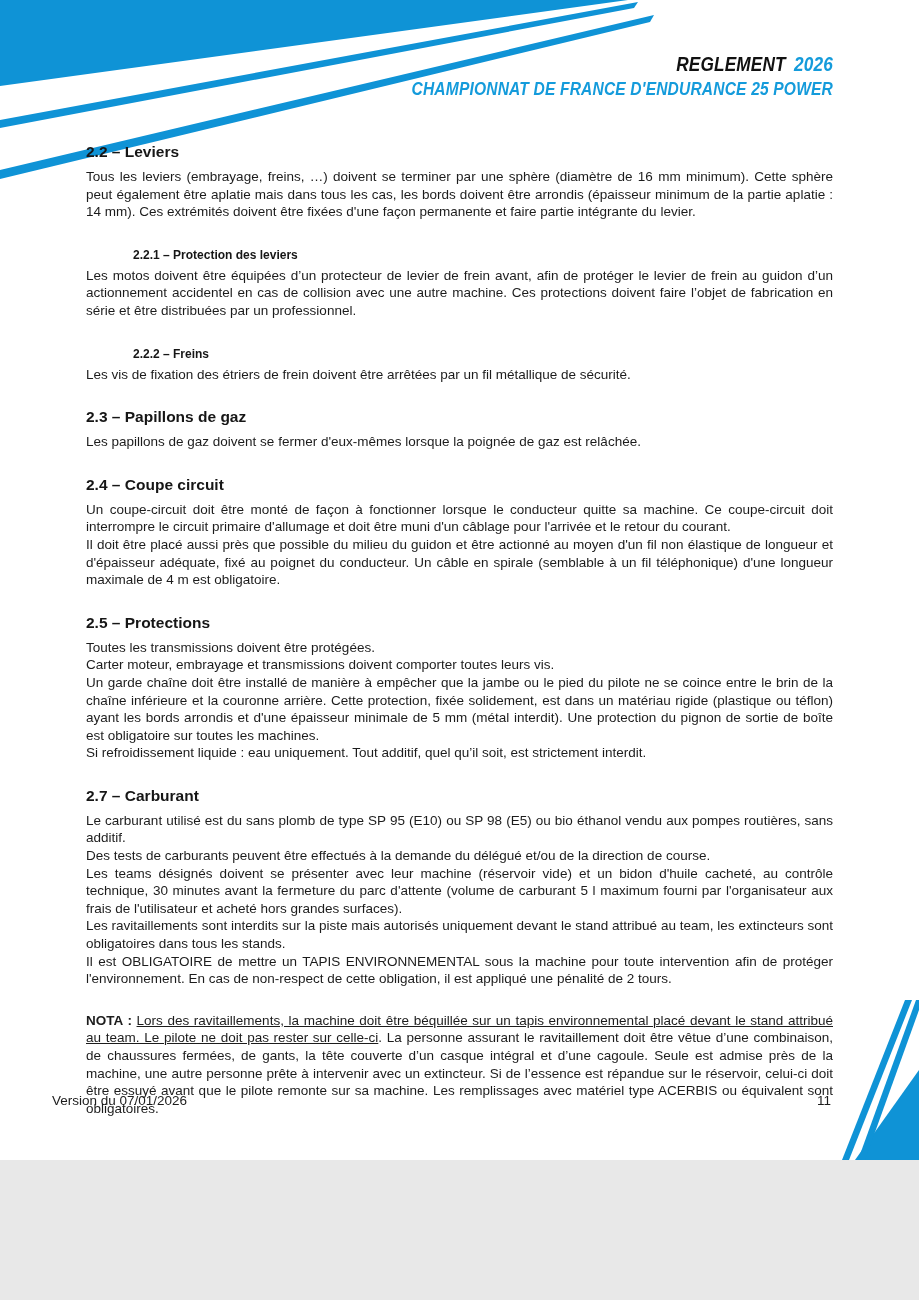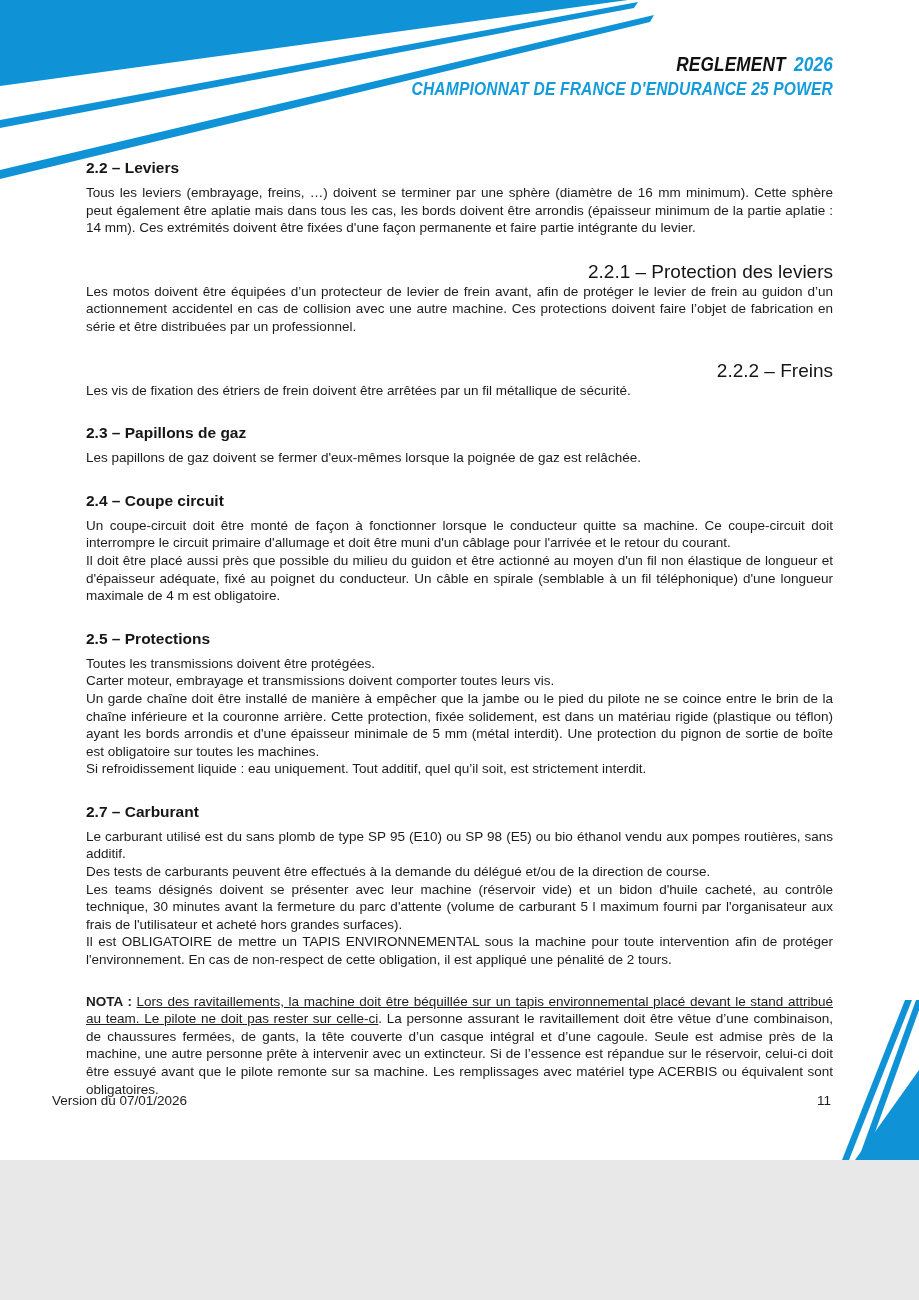--- a/index.html
+++ b/index.html
@@ -19,30 +19,30 @@
     position:absolute;top:52px;right:86px;
     text-align:right;font-style:italic;font-weight:bold;
     transform:scaleX(0.82);transform-origin:100% 0;
     letter-spacing:.2px;line-height:1.15;white-space:nowrap;
   }
   .hline1{font-size:21px;color:#111111;}
   .hline1 .year{color:#149bdb;margin-left:10px;}
   .hline2{font-size:19px;color:#149bdb;margin-top:2px;}
   
   .content{
-    position:absolute;top:144px;left:86px;width:747px;
+    position:absolute;top:128px;left:86px;width:747px;
     font-size:13.5px;line-height:17.6px;
   }
   .h1{
     font-size:15.5px;font-weight:bold;color:#161616;
     margin:24px 0 7px 0;line-height:19px;
   }
   .hsub{
-    font-size:19px;font-weight:normal;color:#161616;
-    margin:26px 0 3px 47px;line-height:17px;text-align:right;
+    font-size:12px;font-weight:bold;color:#161616;
+    margin:26px 0 3px 47px;line-height:17px;
   }
   section.first .h1{margin-top:14px;}
   .body{margin:0;text-align:justify;}
   .u{text-decoration:underline;}
   .nota-block{margin-top:24px;}
   
   .footer{
     position:absolute;left:0;right:0;bottom:52px;
     padding:0 88px 0 52px;
     font-size:13.5px;color:#1c1c1c;
@@ -110,20 +110,21 @@
 
     <section>
       <p class="body">Si refroidissement liquide : eau uniquement. Tout additif, quel qu’il soit, est strictement interdit.</p>
     </section>
 
     <section>
       <h2 class="h1">2.7 – Carburant</h2>
       <p class="body">Le carburant utilisé est du sans plomb de type SP 95 (E10) ou SP 98 (E5) ou bio éthanol vendu aux pompes routières, sans additif.</p>
       <p class="body">Des tests de carburants peuvent être effectués à la demande du délégué et/ou de la direction de course.</p>
       <p class="body">Les teams désignés doivent se présenter avec leur machine (réservoir vide) et un bidon d'huile cacheté, au contrôle technique, 30 minutes avant la fermeture du parc d'attente (volume de carburant 5 l maximum fourni par l'organisateur aux frais de l'utilisateur et acheté hors grandes surfaces).</p>
+      <p class="body">Les ravitaillements sont interdits sur la piste mais autorisés uniquement devant le stand attribué au team, les extincteurs sont obligatoires dans tous les stands.</p>
       <p class="body">Il est OBLIGATOIRE de mettre un TAPIS ENVIRONNEMENTAL sous la machine pour toute intervention afin de protéger l'environnement. En cas de non-respect de cette obligation, il est appliqué une pénalité de 2 tours.</p>
     </section>
 
     <section class="nota-block">
       <p class="body"><strong>NOTA : </strong><span class="u">Lors des ravitaillements, la machine doit être béquillée sur un tapis environnemental placé devant le stand attribué au team. Le pilote ne doit pas rester sur celle-ci</span><span>. La personne assurant le ravitaillement doit être vêtue d’une combinaison, de chaussures fermées, de gants, la tête couverte d’un casque intégral et d’une cagoule. Seule est admise près de la machine, une autre personne prête à intervenir avec un extincteur. Si de l’essence est répandue sur le réservoir, celui-ci doit être essuyé avant que le pilote remonte sur sa machine. Les remplissages avec matériel type ACERBIS ou équivalent sont obligatoires.</span></p>
     </section>
 
   </main>
 
   <footer class="footer">

